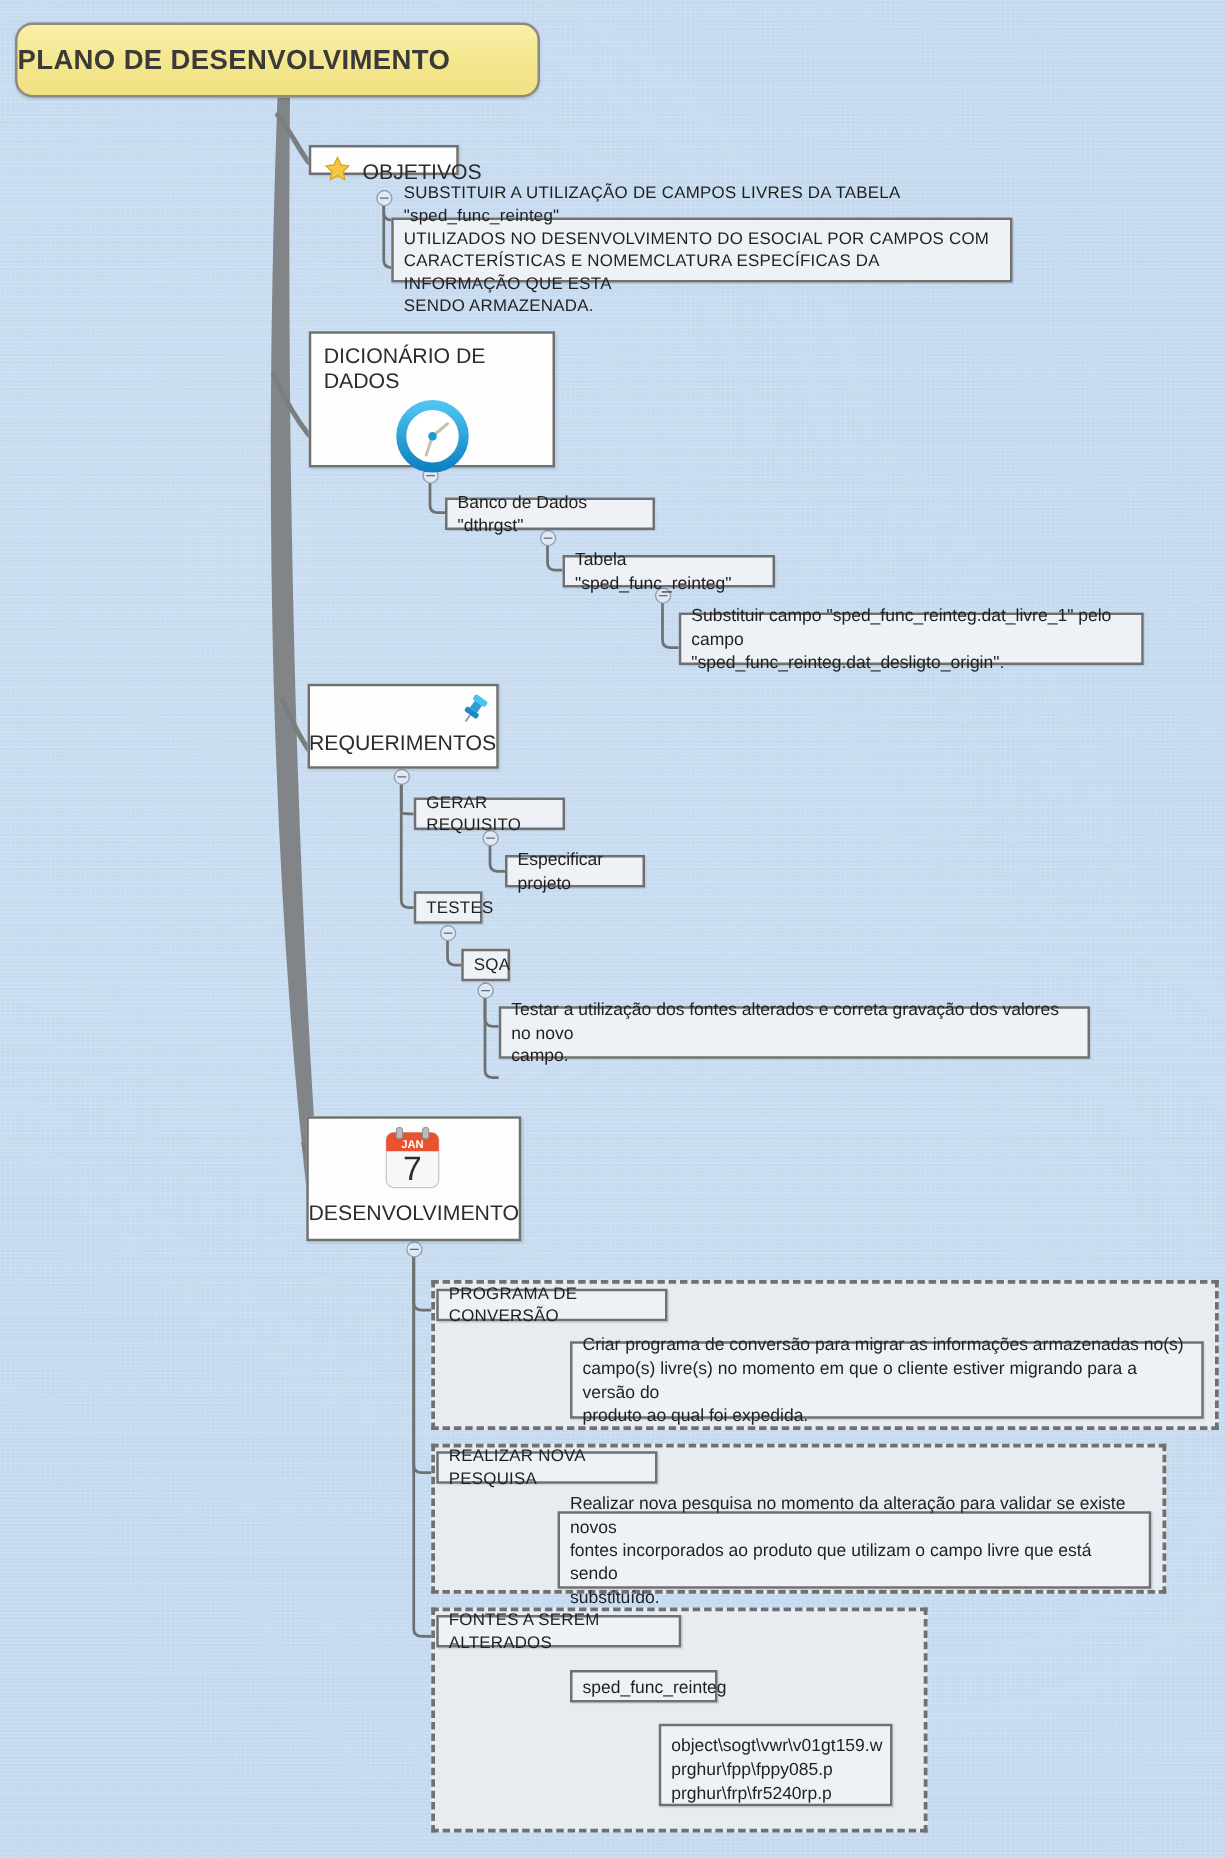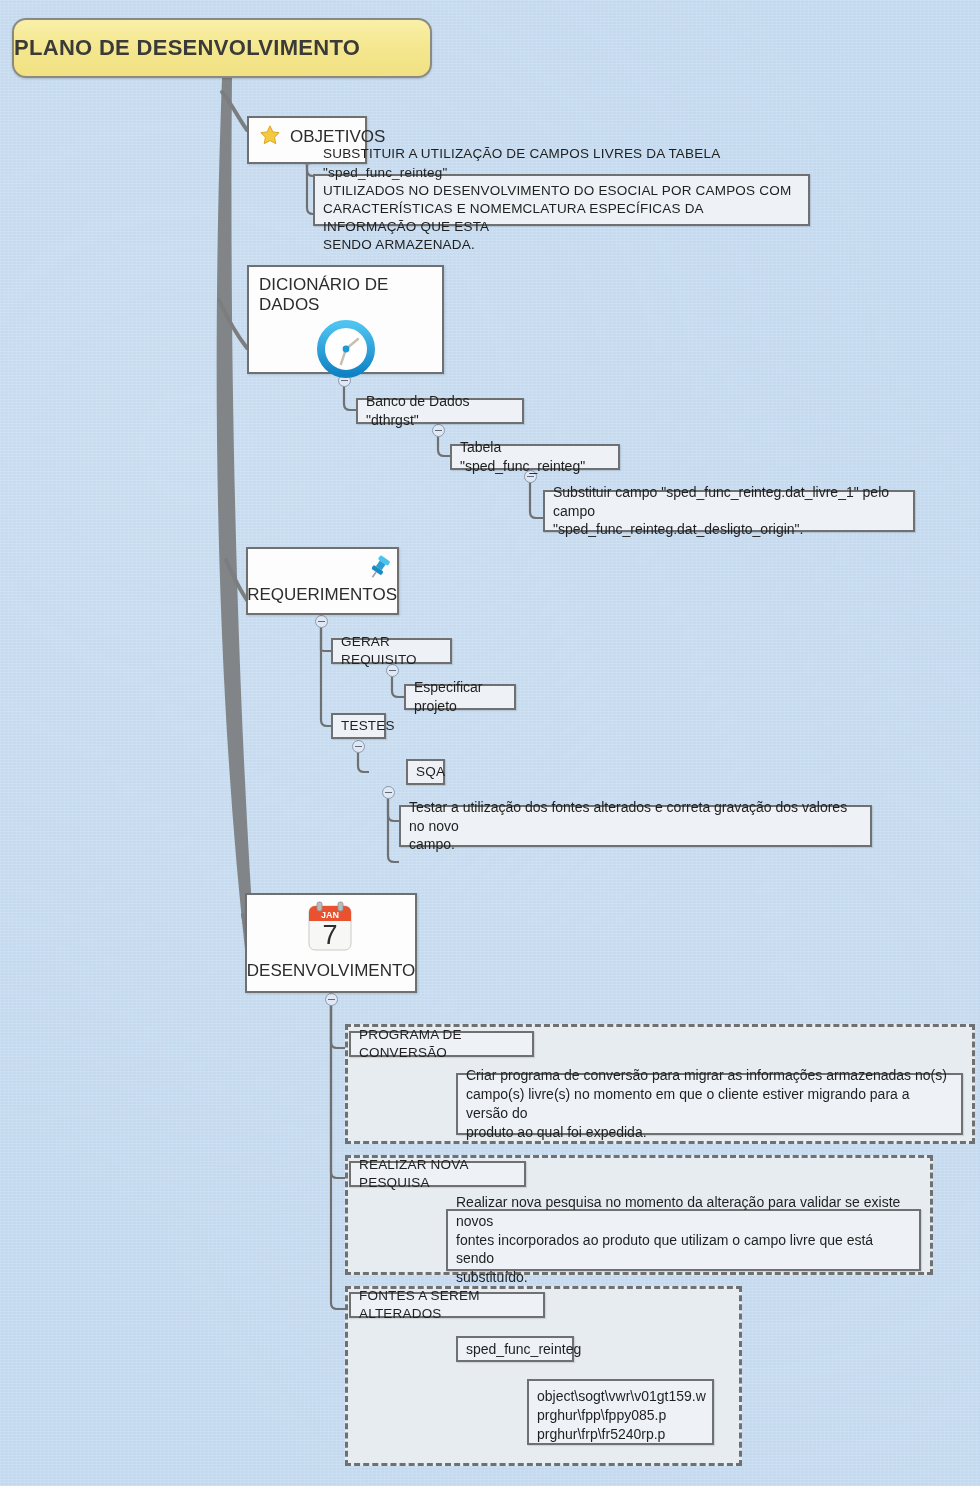--- a/index.html
+++ b/index.html
@@ -144,21 +144,21 @@
   <div class="toggle" style="left:325px;top:993px"></div>
   <div class="toggle" style="left:437px;top:1057px"></div>
   <div class="toggle" style="left:437px;top:1187px"></div>
   <div class="toggle" style="left:437px;top:1318px"></div>
   <div class="toggle" style="left:517px;top:1362px"></div>
 
   <div class="node root">
     <span class="label">PLANO DE DESENVOLVIMENTO</span>
   </div>
 
-  <div class="node major" style="left:247px;top:116px;width:120px;height:48px;">
+  <div class="node major" style="left:247px;top:116px;width:120px;height:24px;">
     <div class="star-wrap">
       <span class="ico">
         <svg width="22" height="22" viewBox="0 0 24 24">
           <polygon points="12,2 15.1,8.6 22,9.5 17,14.4 18.3,21.5 12,18.1 5.7,21.5 7,14.4 2,9.5 8.9,8.6" fill="#f5c842" stroke="#d6a311" stroke-width="1"></polygon>
         </svg>
       </span>
       <span class="label">OBJETIVOS</span>
     </div>
   </div>
 
@@ -220,21 +220,21 @@
   </div>
 
   <div class="node plain" style="left:404px;top:684px;width:112px;height:26px;">
     <span class="label">Especificar projeto</span>
   </div>
 
   <div class="node plain caps" style="left:331px;top:713px;width:55px;height:26px;">
     <span class="label">TESTES</span>
   </div>
 
-  <div class="node plain caps" style="left:369px;top:759px;width:39px;height:26px;margin-left:37px;">
+  <div class="node plain caps" style="left:369px;top:759px;width:39px;height:26px;">
     <span class="label">SQA</span>
   </div>
 
   <div class="node plain" style="left:399px;top:805px;width:473px;height:42px;">
     <span class="label">Testar a utilização dos fontes alterados e correta gravação dos valores no novo
 campo.</span>
   </div>
 
 
   <div class="node major" style="left:245px;top:893px;width:172px;height:100px;align-items:center;">

